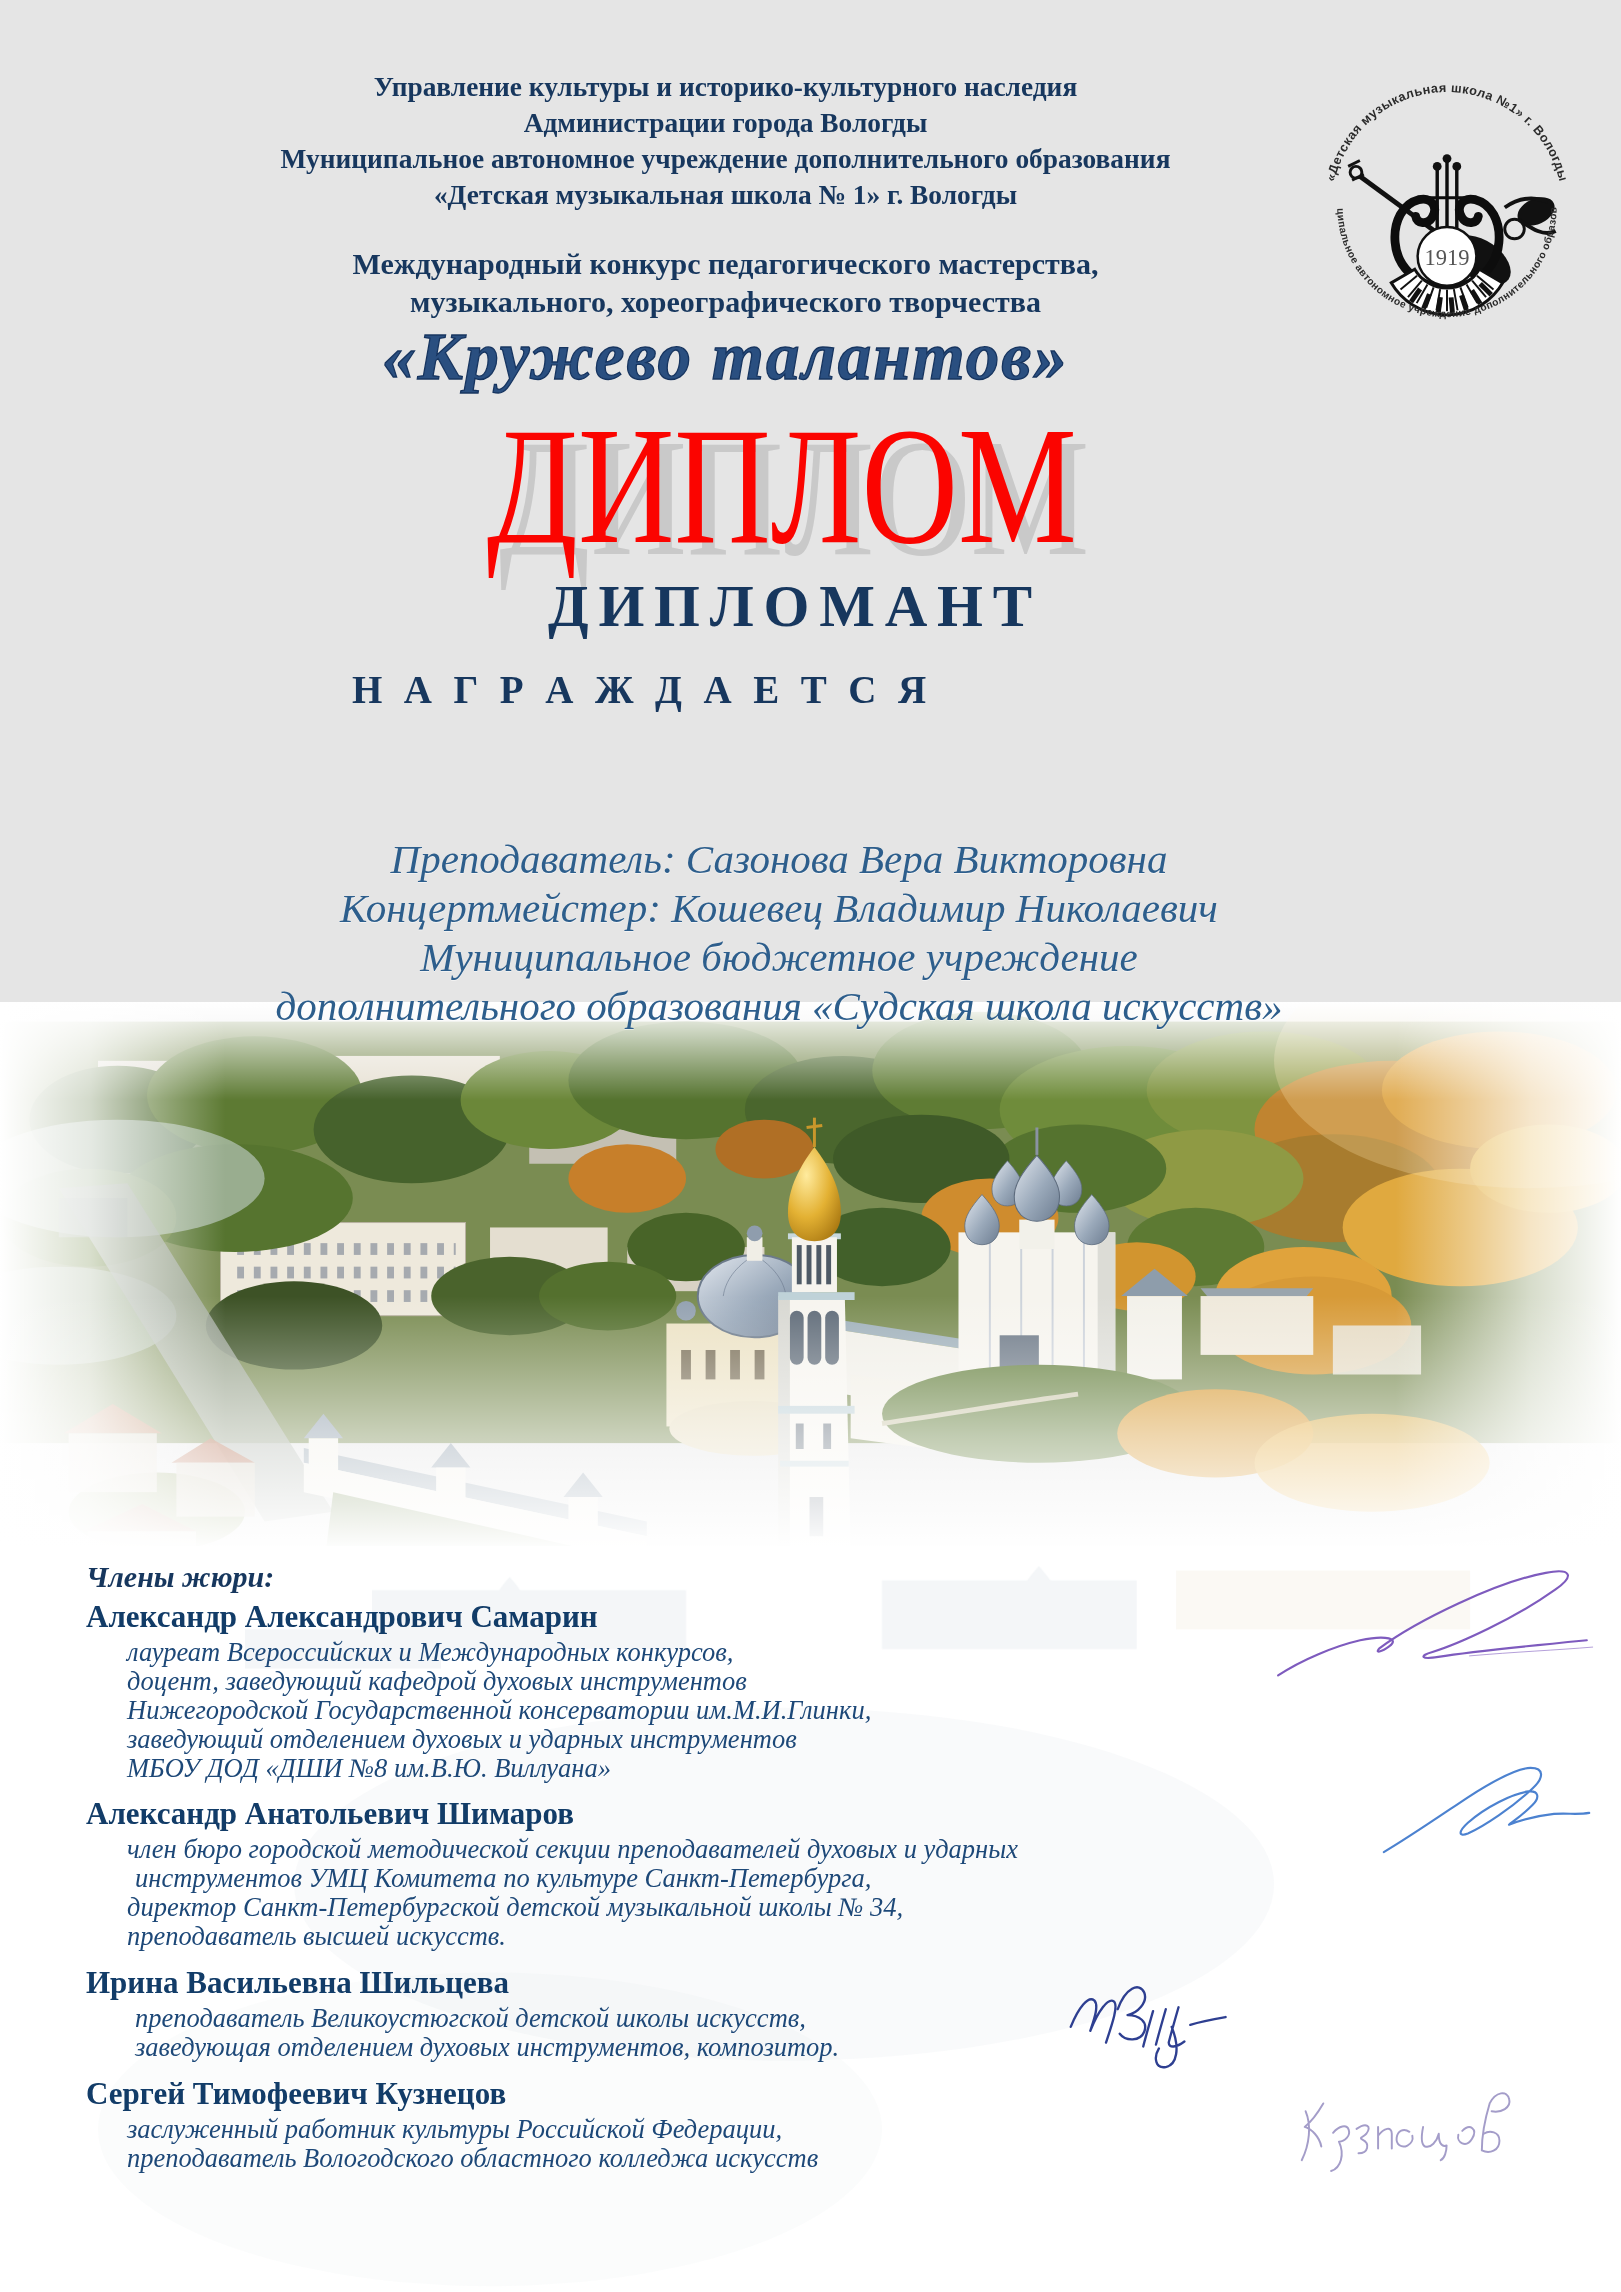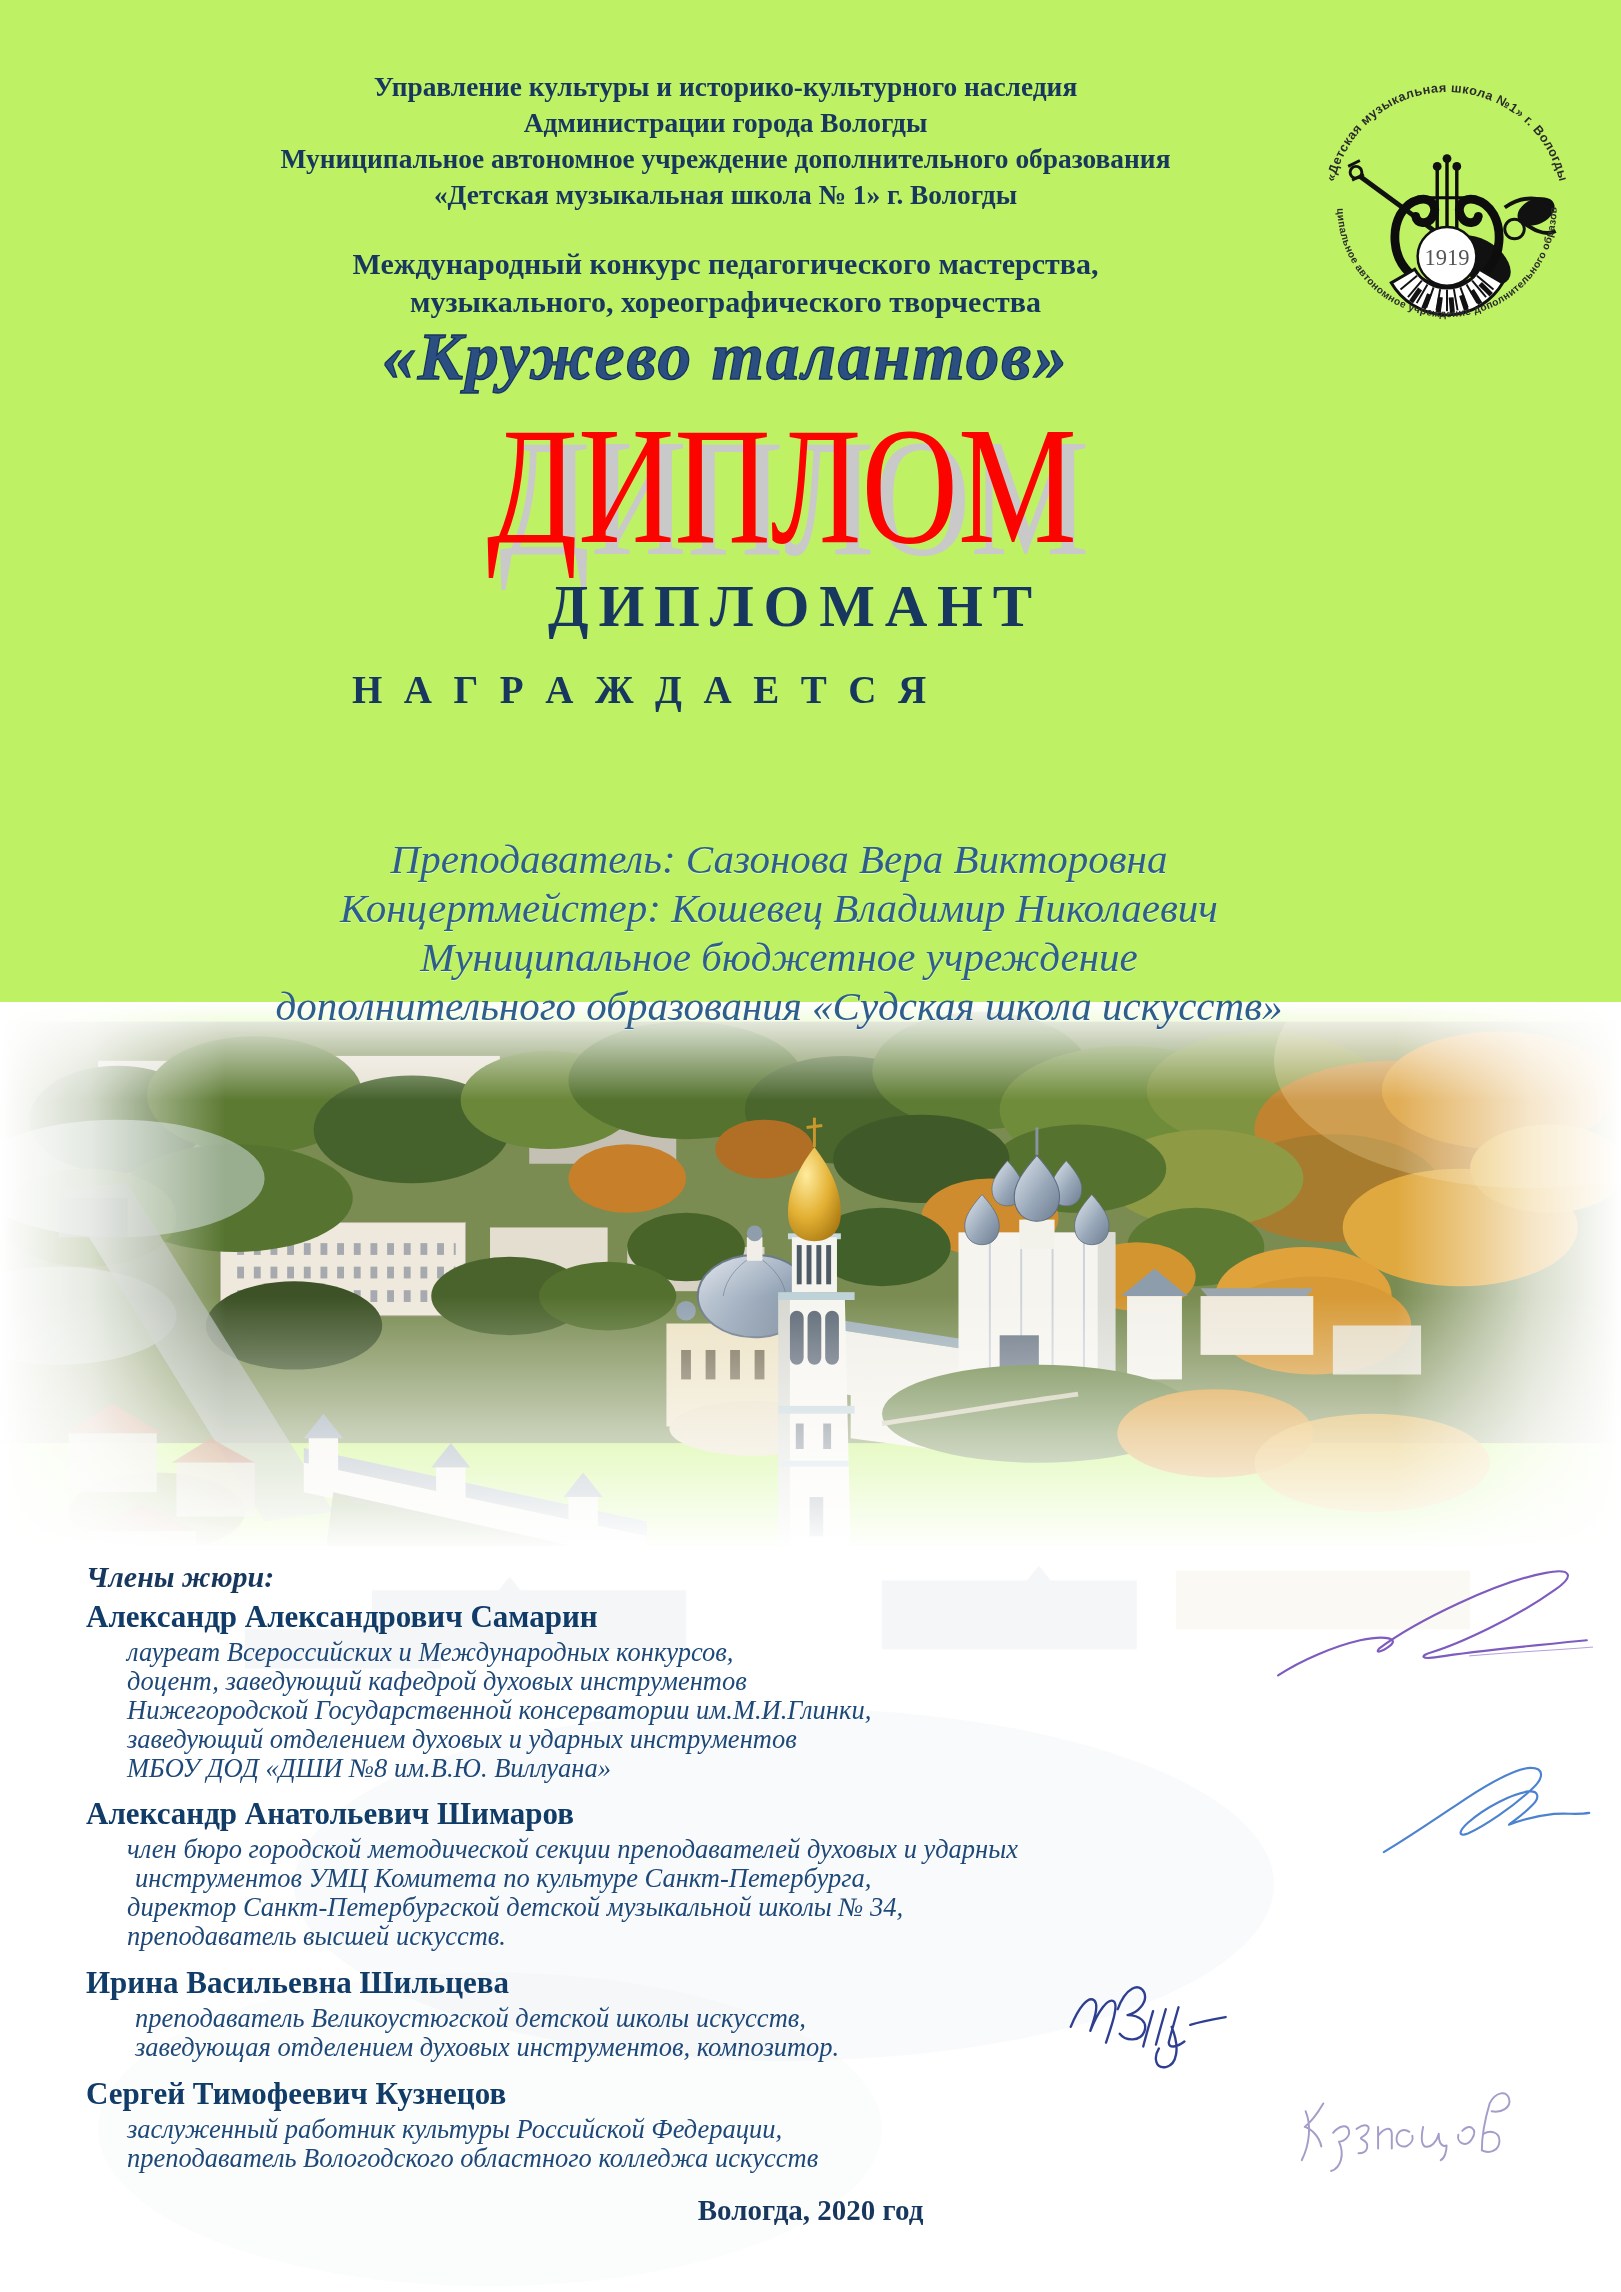--- a/index.html
+++ b/index.html
@@ -1,16 +1,16 @@
 <!DOCTYPE html>
 <html><head>
 <meta charset="utf-8">
 <style>
   html,body{margin:0;padding:0;background:#fff;}
-  .page{position:relative;width:1621px;height:2293px;background:#bef264;overflow:hidden;
+  .page{position:relative;width:1621px;height:2293px;background:#e5e5e5;overflow:hidden;
         font-family:"Liberation Serif",serif;color:#17375e;}
   .abs{position:absolute;}
   .ctr{text-align:center;}
   
   .org-header{top:69px;left:0;width:1451px;font-weight:bold;font-size:27.4px;line-height:36px;color:#17375e;z-index:3;}
   .emblem{left:1309px;top:82px;width:276px;height:251px;z-index:3;}
   
   .competition{top:245px;left:0;width:1451px;font-weight:bold;font-size:30px;line-height:38px;color:#17375e;z-index:3;}
   .kruzhevo{top:317px;left:0;width:1451px;font-weight:bold;font-style:italic;font-size:67px;line-height:78px;
             color:#2a4f80;-webkit-text-stroke:1.3px #16345f;letter-spacing:2px;z-index:3;}
@@ -391,15 +391,14 @@
   <svg class="abs sig sig-shimarov" viewBox="0 0 230 110">
     <path d="M10,98 C34,84 66,62 96,42 C124,24 148,12 160,12 C174,12 174,22 162,33 C142,52 112,72 96,79 C86,83 86,77 96,68 C114,52 142,38 158,36 C168,35 170,42 162,50 C150,62 140,68 138,70 C148,66 166,61 184,59 C198,58 208,60 220,58" stroke="#4c82d0" stroke-width="2.2"></path>
   </svg>
   <svg class="abs sig sig-shiltseva" viewBox="0 0 200 110">
     <path d="M14,62 C22,42 32,30 38,35 C43,40 38,54 34,66 M34,66 C42,46 52,32 58,36 C63,40 56,60 50,78 M62,44 C70,22 84,16 89,27 C93,37 82,48 72,50 C84,50 93,57 89,67 C85,77 70,77 64,69 M98,46 C94,60 90,74 88,82 M111,44 C107,58 103,72 101,80 M124,42 C120,56 116,70 114,78 C114,84 122,83 130,77 M117,62 C126,84 122,101 111,103 C101,105 98,94 104,84 M136,60 C148,56 160,54 172,52" stroke="#2e3f91" stroke-width="2.4"></path>
   </svg>
   <svg class="abs sig sig-kuznetsov" viewBox="0 0 235 125">
     <path d="M16,50 C22,64 20,84 12,100 M34,42 C27,54 20,62 15,66 C22,68 30,76 32,86 M44,72 C50,65 58,63 60,69 C62,75 56,81 50,81 C56,94 52,108 42,111 M68,68 C78,61 84,65 78,73 C74,77 70,77 74,79 C82,83 80,93 70,93 M90,66 C90,75 90,82 90,88 M90,75 C96,67 104,65 104,73 C104,79 104,84 104,88 M122,71 C116,67 110,70 109,77 C108,84 114,88 120,85 C124,83 126,79 125,75 M136,66 C134,76 134,84 138,86 C144,88 150,81 152,73 C152,81 154,87 160,85 C160,91 158,98 154,100 M176,70 C184,62 192,68 186,78 C180,88 170,82 172,74 M204,42 C198,62 196,78 196,90 C204,94 214,90 214,80 C214,71 204,69 198,73 M204,42 C210,30 222,28 224,38 C226,46 216,52 206,50" stroke="#948cc0" stroke-width="2" opacity=".85"></path>
   </svg>
 
-  <div class="abs ctr footer-line">Вологда, 2020 год</div>
 </div>
 
 
 </body></html>

